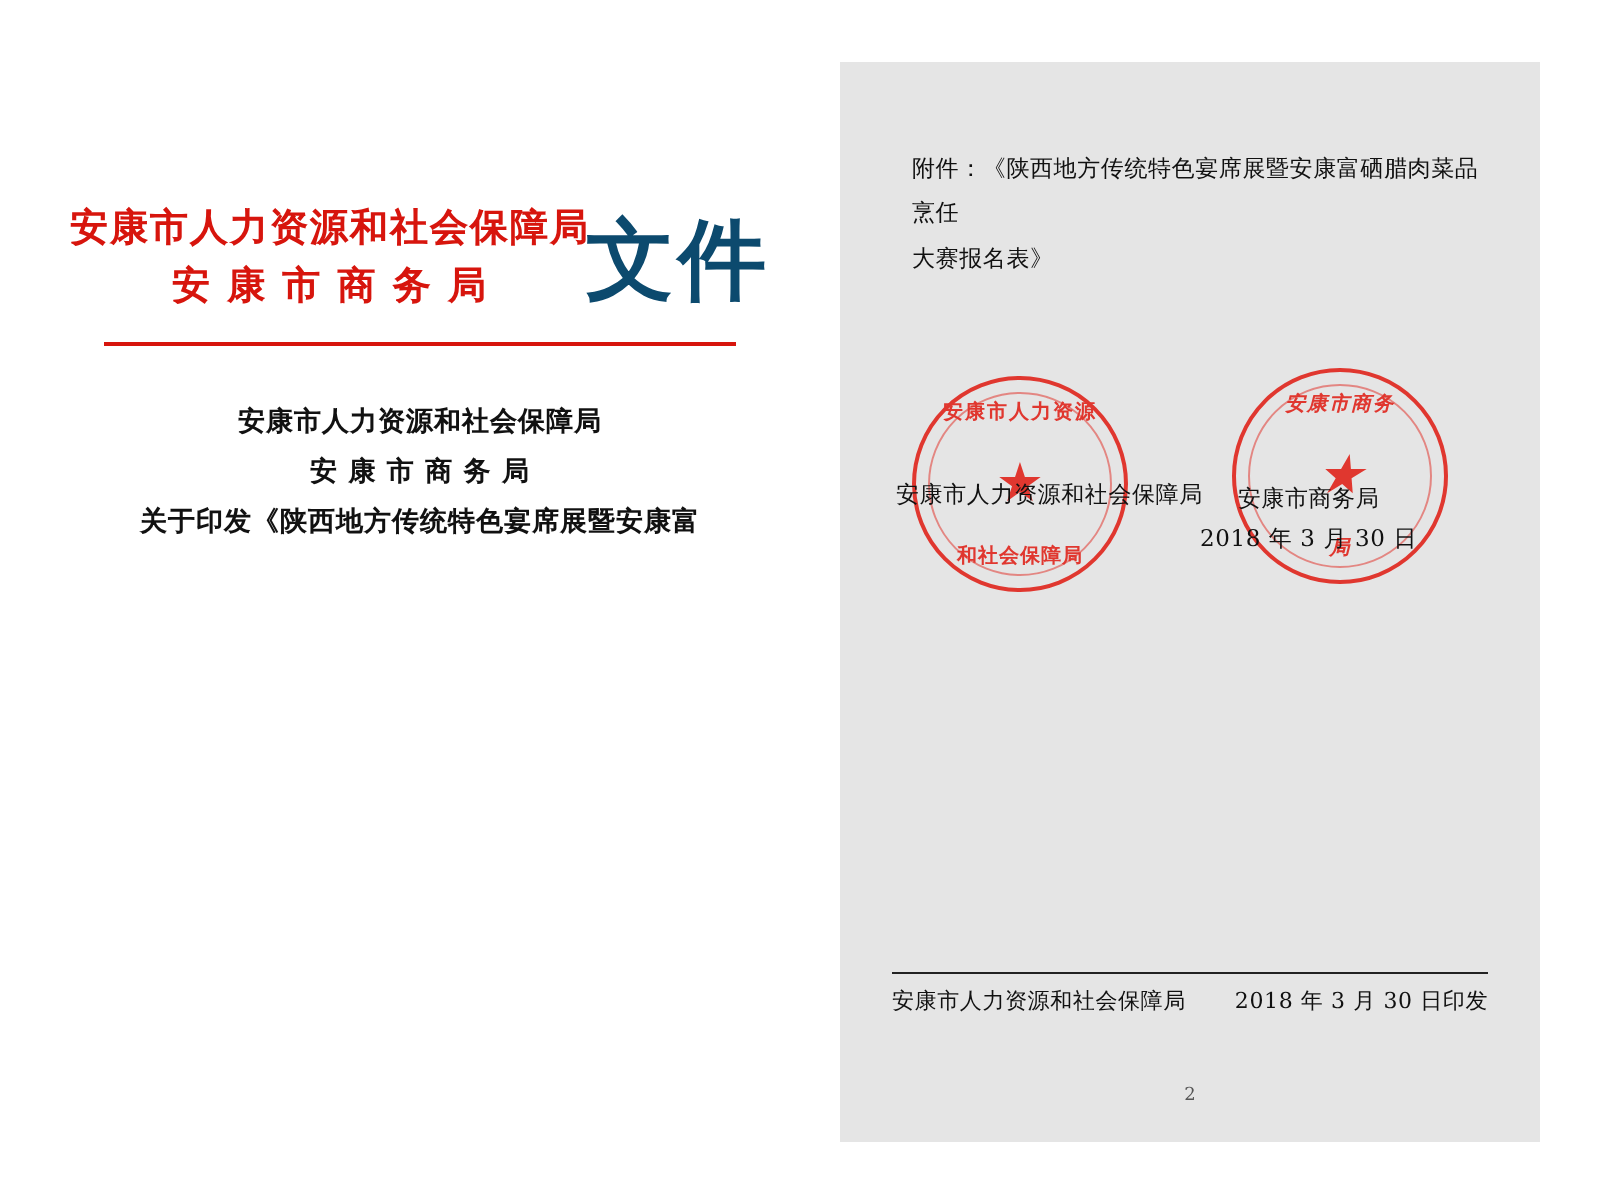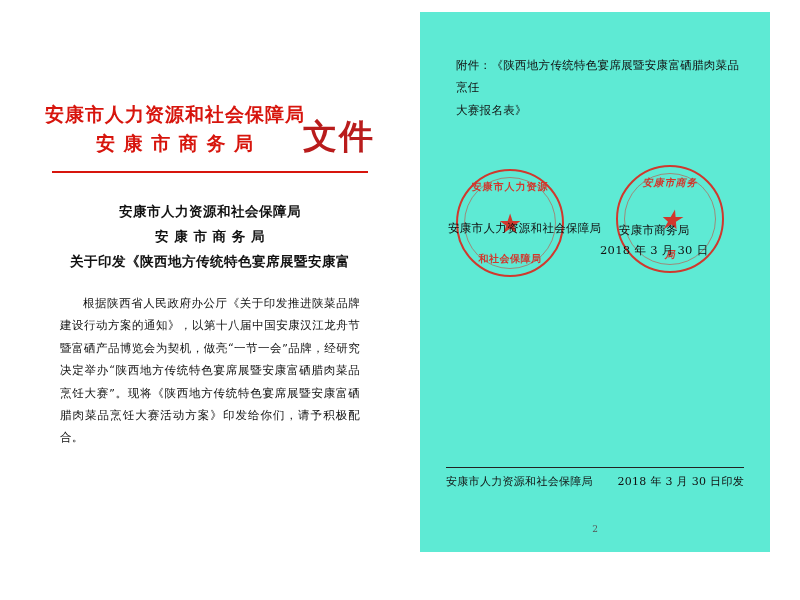--- a/index.html
+++ b/index.html
@@ -26,24 +26,24 @@
     position: absolute;
     left: 30px;
     top: 30px;
     width: 360px;
     height: 540px;
     background: #ffffff;
   }
   .sheet-right {
     position: absolute;
     left: 420px;
-    top: 12px;
+    top: 31px;
     width: 350px;
     height: 540px;
-    background: #5eead4;
+    background: #e5e5e5;
   }
 
   
   .doc-header {
     text-align: center;
     padding-top: 70px;
   }
   .header-flex {
     display: flex;
     align-items: center;
@@ -58,23 +58,23 @@
   .header-line {
     color: #d7150d;
     font-family: "DejaVu Serif", "Liberation Serif", serif;
     font-weight: bold;
     font-size: 19px;
     letter-spacing: 1px;
     line-height: 1.5;
     white-space: nowrap;
   }
   .header-wen {
-    color: #b91c1c;
+    color: #0c4a6e;
     font-weight: bold;
-    font-size: 34px;
+    font-size: 44px;
     line-height: 1;
     letter-spacing: 2px;
     margin-left: -4px;
     align-self: flex-end;
     padding-bottom: 4px;
     text-align: right;
   }
   .doc-number {
     text-align: center;
     margin-top: 28px;
@@ -269,21 +269,20 @@
 
     <div class="red-rule"></div>
 
     <div class="title-block">
       <div class="title-line">安康市人力资源和社会保障局</div>
       <div class="title-line">安 康 市 商 务 局</div>
       <div class="title-line wrap">关于印发《陕西地方传统特色宴席展暨安康富</div>
     </div>
 
     <div class="body-block">
-      <div class="para">根据陕西省人民政府办公厅《关于印发推进陕菜品牌建设行动方案的通知》，以第十八届中国安康汉江龙舟节暨富硒产品博览会为契机，做亮“一节一会”品牌，经研究决定举办“陕西地方传统特色宴席展暨安康富硒腊肉菜品烹饪大赛”。现将《陕西地方传统特色宴席展暨安康富硒腊肉菜品烹饪大赛活动方案》印发给你们，请予积极配合。</div>
     </div>
   </div>
 
   <div class="sheet-right">
 
     <div class="attach-block">
       <div class="attach-line">附件：《陕西地方传统特色宴席展暨安康富硒腊肉菜品烹任</div>
       <div class="attach-line">大赛报名表》</div>
     </div>
 

